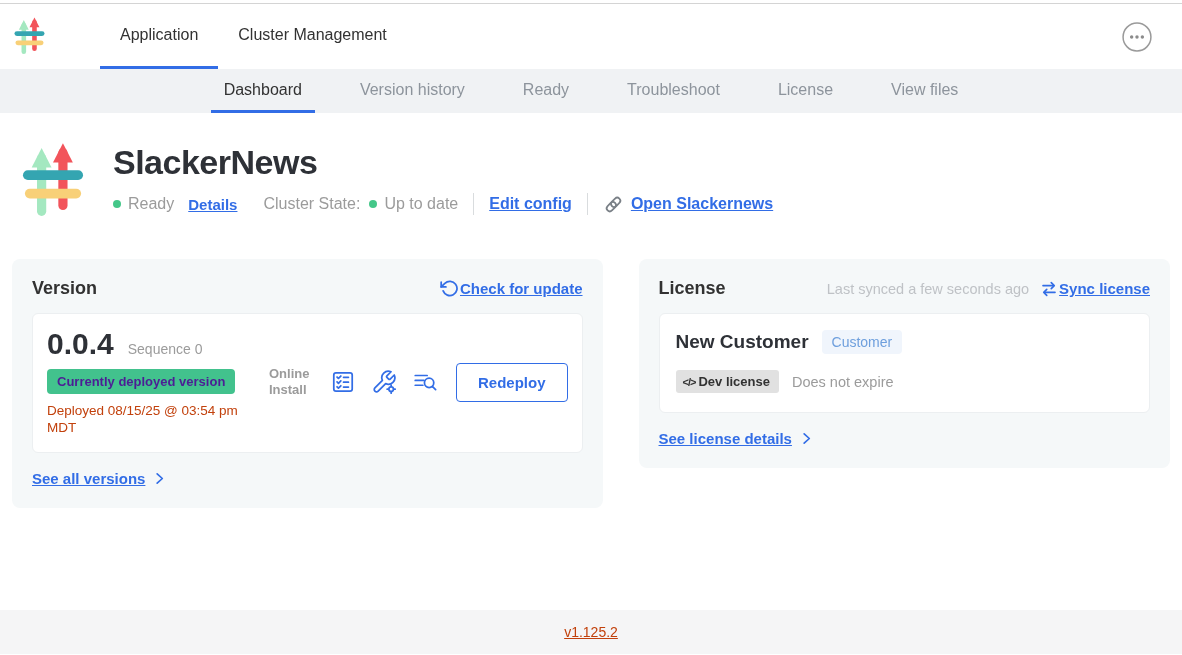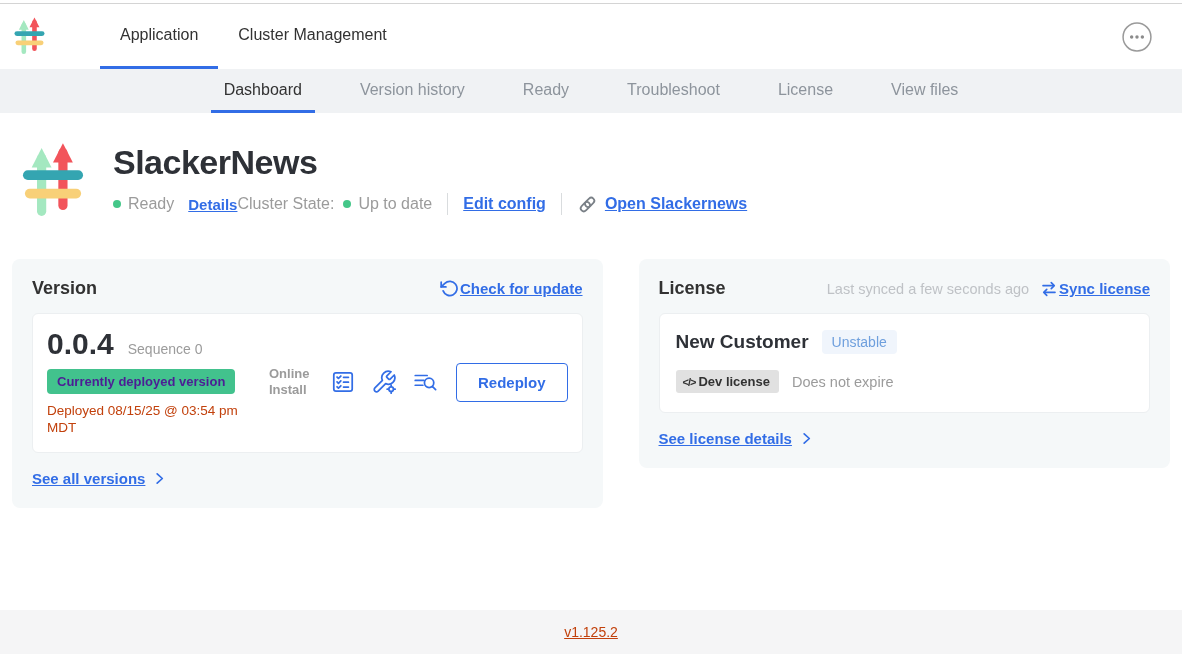--- a/index.html
+++ b/index.html
@@ -34,21 +34,21 @@
 
   
   .app-header { display:flex; align-items:flex-start; margin:27px 0 0 22px; }
   .logo-big svg { width:62px; height:82px; }
   .app-info { margin-left:29px; padding-top:3px; }
   h1 { margin:0; font-size:34px; font-weight:700; color:#2e3137; letter-spacing:-0.5px; }
   .status-row { display:flex; align-items:center; margin-top:11px; font-size:16px; color:#9b9b9b; }
   .dot { width:8px; height:8px; border-radius:50%; background:#44c789; margin-right:7px; flex:none; }
   .link { color:#326de6; text-decoration:underline; font-weight:600; cursor:pointer; }
   .details-link { margin-left:14px; font-size:15px; }
-  .cluster-label { margin-right:9px; }
+  .cluster-label { margin-left:26px; margin-right:9px; }
   .vdiv { width:1px; height:22px; background:#d9dcde; margin:0 15px; }
   .chain-icon { display:flex; margin-right:7px; }
 
   
   .cards { display:flex; align-items:flex-start; gap:36px; margin:37px 12px 0; }
   .card { background:#f5f8f9; border-radius:8px; padding:19px 20px 20px; flex:1; }
   .card-head { display:flex; align-items:center; justify-content:space-between; }
   .card-head h2 { margin:0; font-size:18px; font-weight:700; color:#323232; }
   .head-link { display:flex; align-items:center; gap:1px; color:#326de6; font-size:15px; font-weight:600; cursor:pointer; }
   .head-link .lbl { text-decoration:underline; }
@@ -256,21 +256,21 @@
               </svg>
             </span>
             <span class="lbl">Sync license</span>
           </a>
         </div>
       </div>
 
       <div class="inner license-inner">
         <div class="lrow1">
           <span class="customer">New Customer</span>
-          <span class="channel-badge">Unstable</span>
+          <span class="channel-badge">Customer</span>
         </div>
         <div class="lrow2">
           <span class="dev-tag">
             <span class="code-glyph">&lt;/&gt;</span>
             <span>Dev license</span>
           </span>
           <span class="expiry">Does not expire</span>
         </div>
       </div>
 

